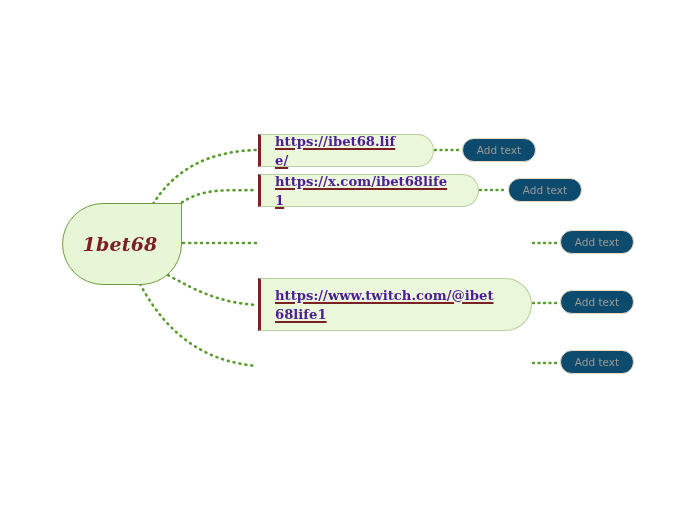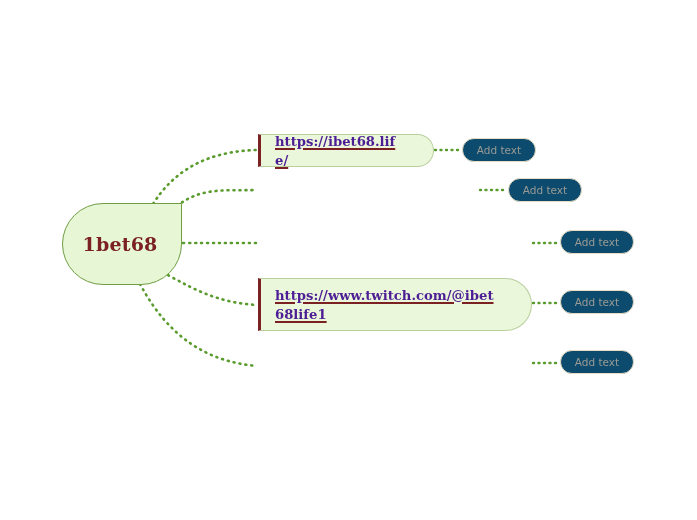--- a/index.html
+++ b/index.html
@@ -51,20 +51,21 @@
     justify-content: center;
   }
   .root-label {
     font-family: "DejaVu Serif", "Liberation Serif", serif;
     font-weight: bold;
     font-size: 19px;
     color: #7b2124;
     letter-spacing: 0.2px;
     white-space: nowrap;
     padding-right: 4px;
+    font-style: italic;
   }
 
   
   .branch-node {
     position: absolute;
     background: #eaf7da;
     border: 1px solid #b9cf9d;
     border-left: 3px solid #7b2124;
     border-radius: 0 28px 28px 0;
     box-sizing: border-box;
@@ -147,20 +148,23 @@
   </svg>
 
   <div class="root-node">
     <span class="root-label">1bet68</span>
   </div>
 
   <div class="branch-node branch-1">
     <span class="branch-label">https://ibet68.life/</span>
   </div>
 
+  <div class="branch-node branch-2">
+    <span class="branch-label">https://x.com/ibet68life1</span>
+  </div>
 
 
   <div class="branch-node branch-4">
     <span class="branch-label">https://www.twitch.com/@ibet68life1</span>
   </div>
 
 
   <div class="addtext-node add-1">
     <span class="addtext-label">Add text</span>
   </div>

